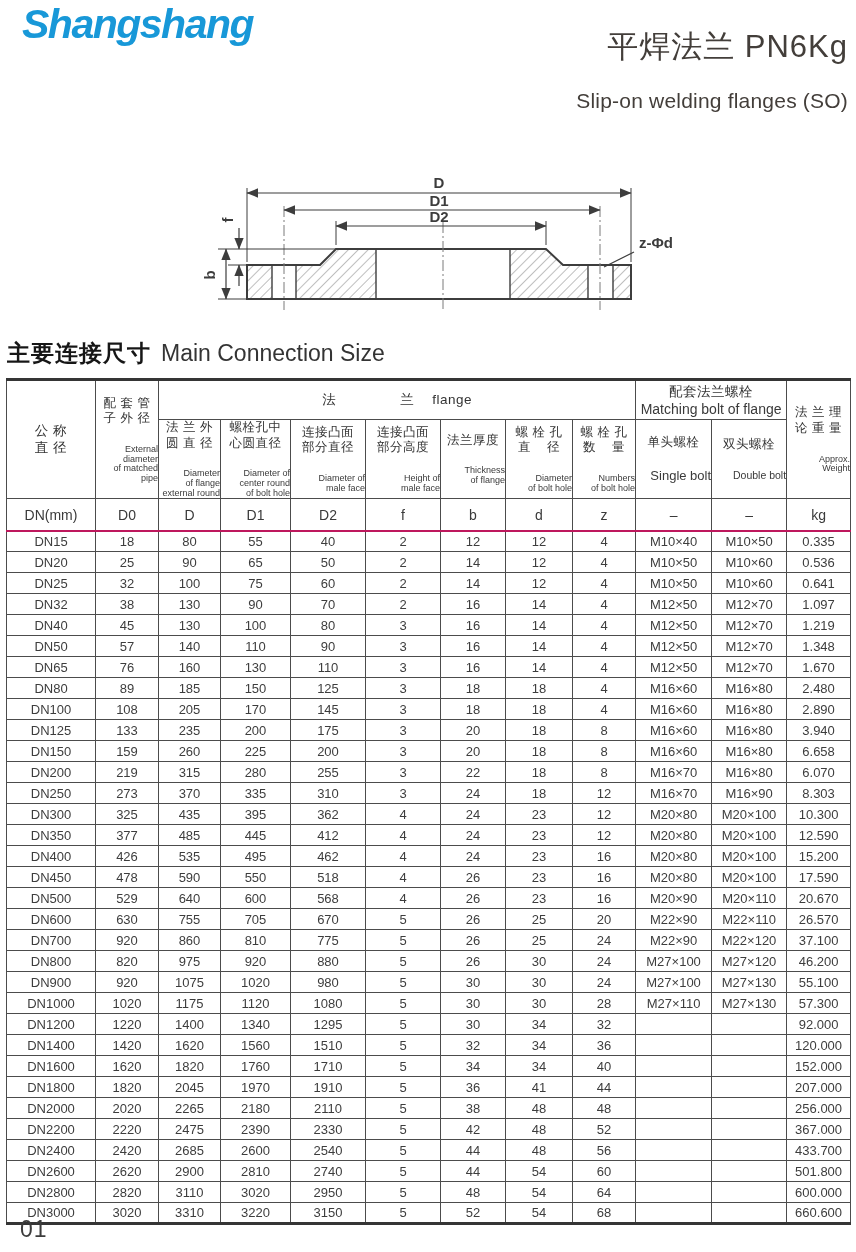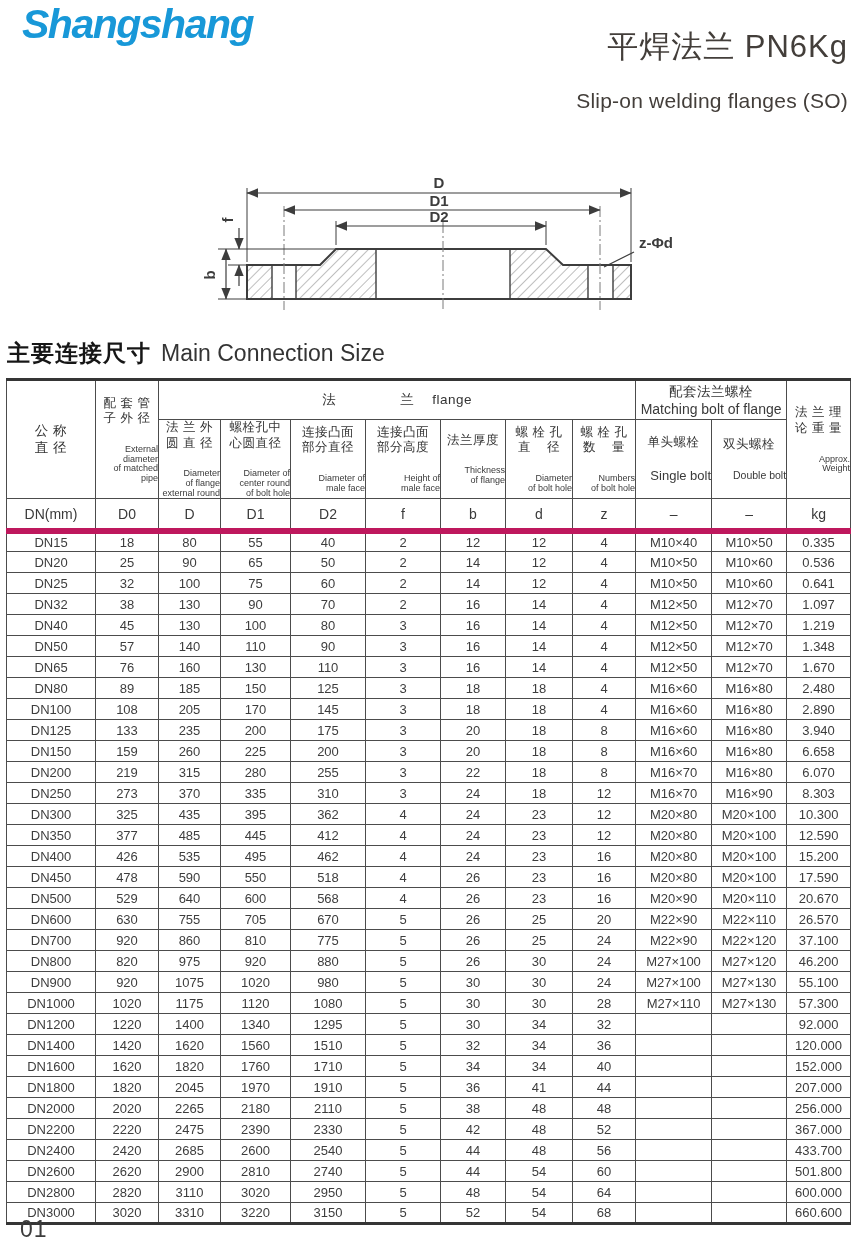--- a/index.html
+++ b/index.html
@@ -26,21 +26,21 @@
   .st-en { font-size:23px; color:#343434; margin-left:10px; }
 
   
   table.spec { position:absolute; left:6px; top:378px; width:844px;
     border-collapse:collapse; table-layout:fixed;
     border-top:3px solid #353535; border-bottom:3px solid #353535; }
   .spec th, .spec td { border:1px solid #4c4c4c; text-align:center; vertical-align:middle;
     font-weight:normal; overflow:hidden; padding:0; }
   .spec tr.band1 th { height:40px; }
   .spec tr.band2 th { height:58px; }
-  .spec tr.symrow td { height:32px; font-size:14px; border-bottom:6px solid #be185d; }
+  .spec tr.symrow td { height:32px; font-size:14px; border-bottom:2px solid #be185d; }
   .spec tbody td { height:21px; font-size:13px; color:#3d3d3d; }
   .cn { font-size:12.5px; white-space:pre; line-height:1.25; letter-spacing:0.5px; color:#333; }
   .en { font-size:9px; white-space:pre; line-height:1.08; margin-top:18px; color:#3a3a3a;text-align:right; }
   .group-cn { font-size:13.5px; letter-spacing:0.5px; color:#333; }
   .group-en { font-size:14px; color:#3a3a3a; }
   .flangegrp span.g1 { margin-right:64px; }
   .flangegrp span.g2 { margin-right:18px; }
 
   .page-num { position:absolute; left:20px; top:1216px; font-size:23px; color:#3c3c3c; letter-spacing:1px; }
 </style>

